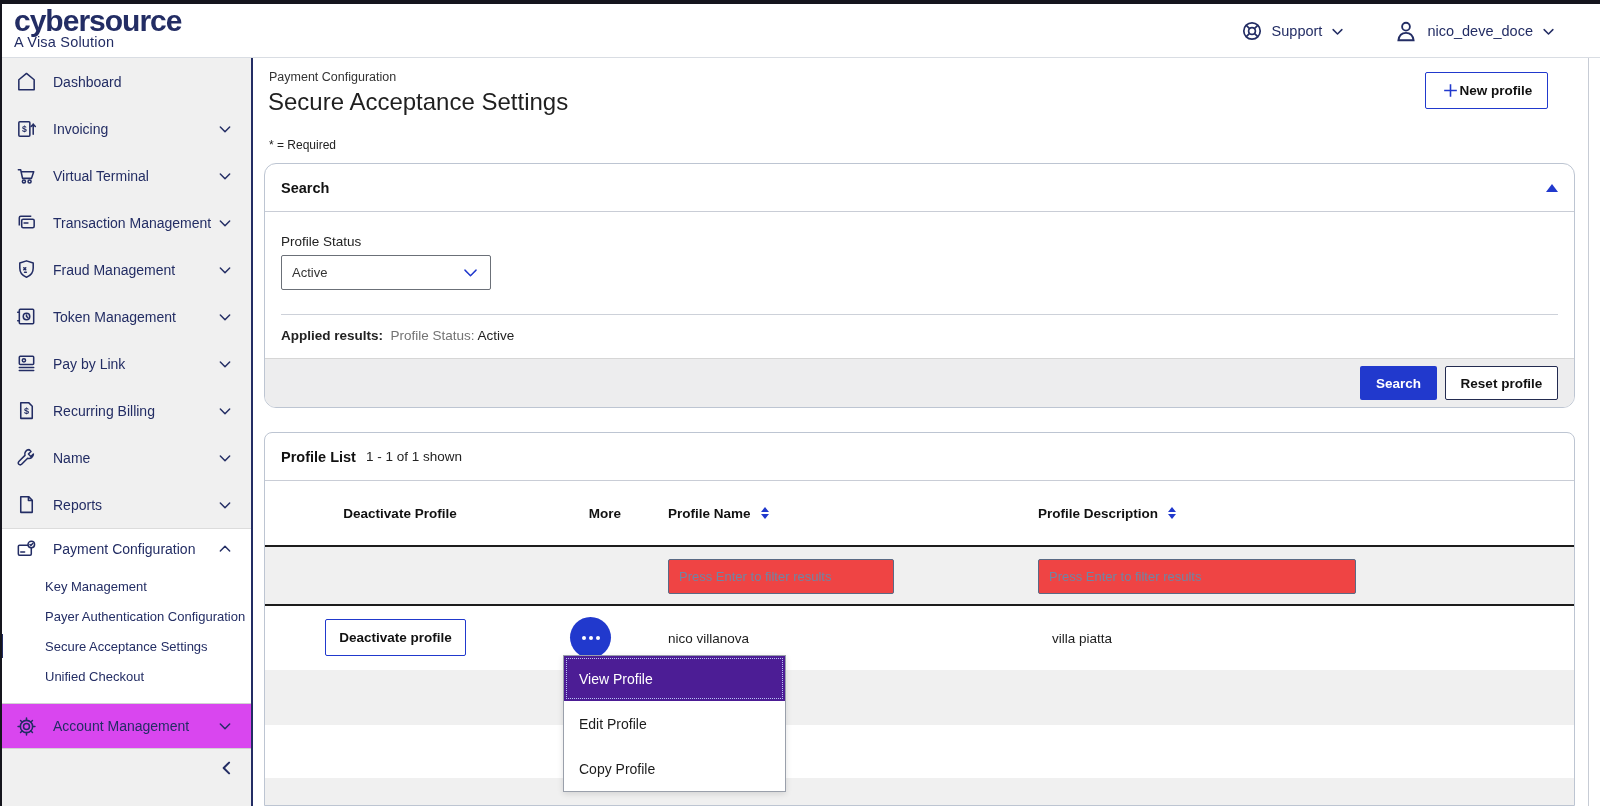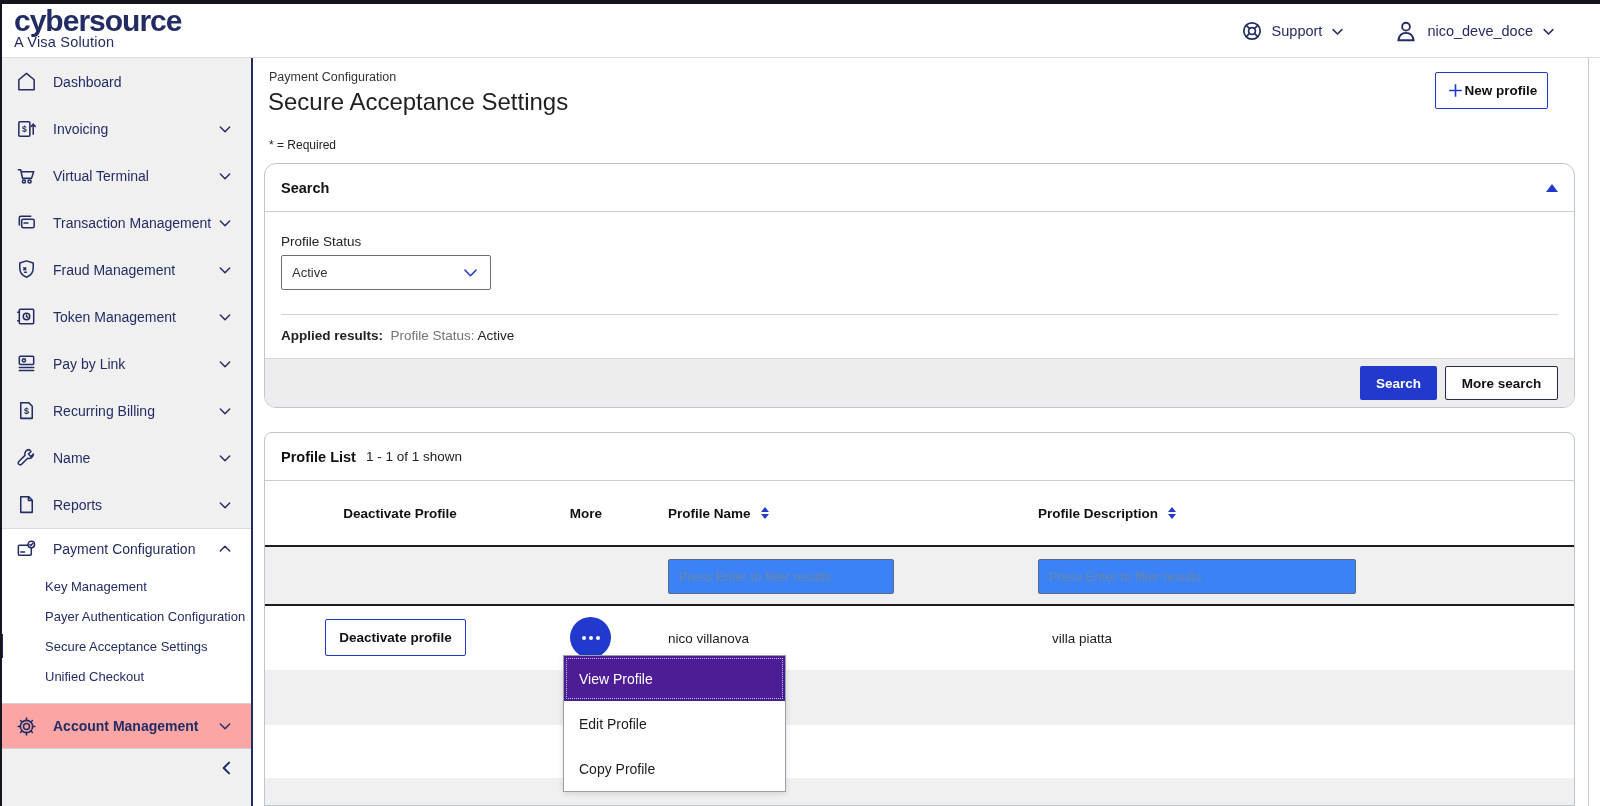--- a/index.html
+++ b/index.html
@@ -19,30 +19,30 @@
 
   
   .sidebar { position:absolute; left:0; top:58px; bottom:0; width:253px; background:#f0f0f0; border-right:2px solid #232d64; z-index:5; }
   .nav-item { height:47px; display:flex; align-items:center; padding-left:15px; gap:15px; color:#232d64; font-size:14px; cursor:pointer; position:relative; }
   .nav-item .chev { position:absolute; right:18px; }
   .nav-group { background:#fff; border-top:1px solid #dcdcdc; }
   .nav-group .nav-item { height:40px; }
   .sub-list { padding:2px 0 12px 0; }
   .sub-item { height:30px; display:flex; align-items:center; padding-left:45px; color:#232d64; font-size:13px; cursor:pointer; position:relative; }
   .sub-item.active::before { content:""; position:absolute; left:0; top:3px; bottom:3px; width:3px; background:#232d64; }
-  .nav-account { height:46px; background:#fca5a5; border-top:1px solid #d2d2d2; border-bottom:1px solid #d2d2d2;font-weight:bold; }
+  .nav-account { height:46px; background:#d946ef; border-top:1px solid #d2d2d2; border-bottom:1px solid #d2d2d2; }
   .collapse-btn { position:absolute; right:14px; bottom:24px; color:#232d64; cursor:pointer; }
 
   
   .main { position:absolute; left:255px; top:58px; right:0; bottom:0; background:#fff; overflow:hidden; }
   .scroll-line { position:absolute; right:11px; top:0; bottom:0; width:1px; background:#c7ccd5; }
   .breadcrumb { position:absolute; left:14px; top:12px; font-size:12.5px; color:#333; }
   .page-title { position:absolute; left:13px; top:30px; font-size:24px; color:#1f1f1f; }
   .required-note { position:absolute; left:14px; top:80px; font-size:12px; color:#222; }
-  .new-profile-btn { position:absolute; right:52px; top:14px; width:113px; height:37px; border:1.5px solid #2139cd; border-radius:2px; background:#fff;
+  .new-profile-btn { position:absolute; right:52px; top:14px; width:123px; height:37px; border:1.5px solid #2139cd; border-radius:2px; background:#fff;
       display:flex; align-items:center; justify-content:center; font-size:13.5px; font-weight:bold; color:#111; cursor:pointer; }
 
   .panel { position:absolute; left:9px; width:1311px; background:#fff; border:1px solid #bdc5d2; border-radius:12px; }
   .panel-header { height:48px; display:flex; align-items:center; padding:0 16px; border-bottom:1px solid #c9cdd6; }
   .panel-title { font-size:14.5px; font-weight:bold; color:#111; }
 
   
   .search-panel { top:105px; height:245px; overflow:hidden; }
   .tri-up { width:0; height:0; border-left:6px solid transparent; border-right:6px solid transparent; border-bottom:8px solid #2139cd; margin-left:auto; cursor:pointer; }
   .field-label { position:absolute; left:16px; top:70px; font-size:13.5px; color:#222; }
@@ -57,29 +57,29 @@
       display:flex; align-items:center; justify-content:flex-end; gap:8px; padding:0 16px; }
   .btn-primary { min-width:77px; height:34px; background:#2139cd; color:#fff; font-weight:bold; font-size:13.5px; border:none; border-radius:2px; cursor:pointer; padding:0 14px; }
   .btn-secondary { min-width:113px; height:34px; background:#fff; color:#111; font-weight:bold; font-size:13.5px; border:1.5px solid #232b50; border-radius:2px; cursor:pointer; padding:0 12px; }
 
   
   .list-panel { top:374px; height:374px; border-radius:8px 8px 0 0; overflow:hidden; }
   .panel-count { font-size:13.5px; color:#222; margin-left:10px; }
   .col-row { position:relative; height:66px; border-bottom:2px solid #1c1c1c; }
   .col { position:absolute; top:0; height:100%; display:flex; align-items:center; font-size:13.5px; font-weight:bold; color:#111; }
   .col.c1 { left:20px; width:230px; justify-content:center; }
-  .col.c2 { left:281px; width:80px; justify-content:center; }
+  .col.c2 { left:300px; width:80px; justify-content:center; }
   .col.c3 { left:403px; }
   .col.c4 { left:773px; }
   .sort-ic { display:inline-flex; flex-direction:column; gap:2px; margin-left:10px; cursor:pointer; }
   .sort-ic i { width:0; height:0; border-left:4px solid transparent; border-right:4px solid transparent; display:block; }
   .sort-ic .up { border-bottom:5px solid #2139cd; }
   .sort-ic .dn { border-top:5px solid #2139cd; }
   .filter-row { position:relative; height:59px; background:#f0f0f0; border-bottom:2px solid #1c1c1c; }
-  .filter-input { position:absolute; top:12px; height:35px; border:1px solid #5a6a85; border-radius:2px; background:#3b82f6; font-size:13px; color:#333; padding:0 10px;
+  .filter-input { position:absolute; top:12px; height:35px; border:1px solid #5a6a85; border-radius:2px; background:#ef4444; font-size:13px; color:#333; padding:0 10px;
       font-family:"Liberation Sans", sans-serif; }
   .filter-input::placeholder { color:#6e86a5; opacity:1; }
   .fi1 { left:403px; width:226px; }
   .fi2 { left:773px; width:318px; }
   .data-row { position:relative; height:64px; background:#fff; }
   .deactivate-btn { position:absolute; left:60px; top:13px; width:141px; height:37px; background:#fff; border:1.5px solid #2139cd; border-radius:2px;
       font-size:13.5px; font-weight:bold; color:#111; cursor:pointer; }
   .more-btn { position:absolute; left:305px; top:11px; width:41px; height:41px; border-radius:50%; background:#2139cd; border:none; cursor:pointer;
       display:flex; align-items:center; justify-content:center; gap:3px; }
   .more-btn i { width:4px; height:4px; border-radius:50%; background:#fff; display:block; }
@@ -382,21 +382,21 @@
       </span>
     </div>
     <div class="hdivider"></div>
     <div class="applied">
       <b>Applied results:</b>
       &nbsp;<span class="flink">Profile Status:</span>
       <span>Active</span>
     </div>
     <div class="search-footer">
       <button class="btn-primary">Search</button>
-      <button class="btn-secondary">More search</button>
+      <button class="btn-secondary">Reset profile</button>
     </div>
   </div>
 
   <div class="panel list-panel">
     <div class="panel-header">
       <span class="panel-title">Profile List</span>
       <span class="panel-count">1 - 1 of 1 shown</span>
     </div>
 
     <div class="col-row">

